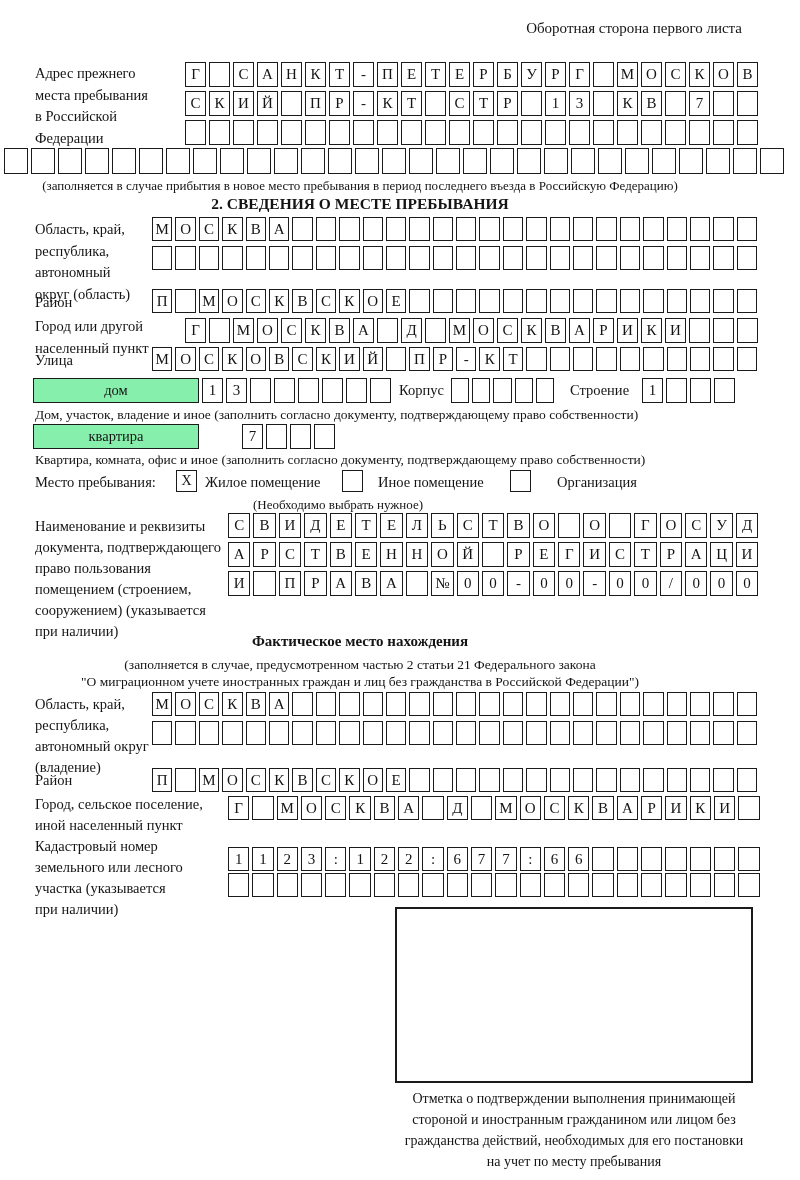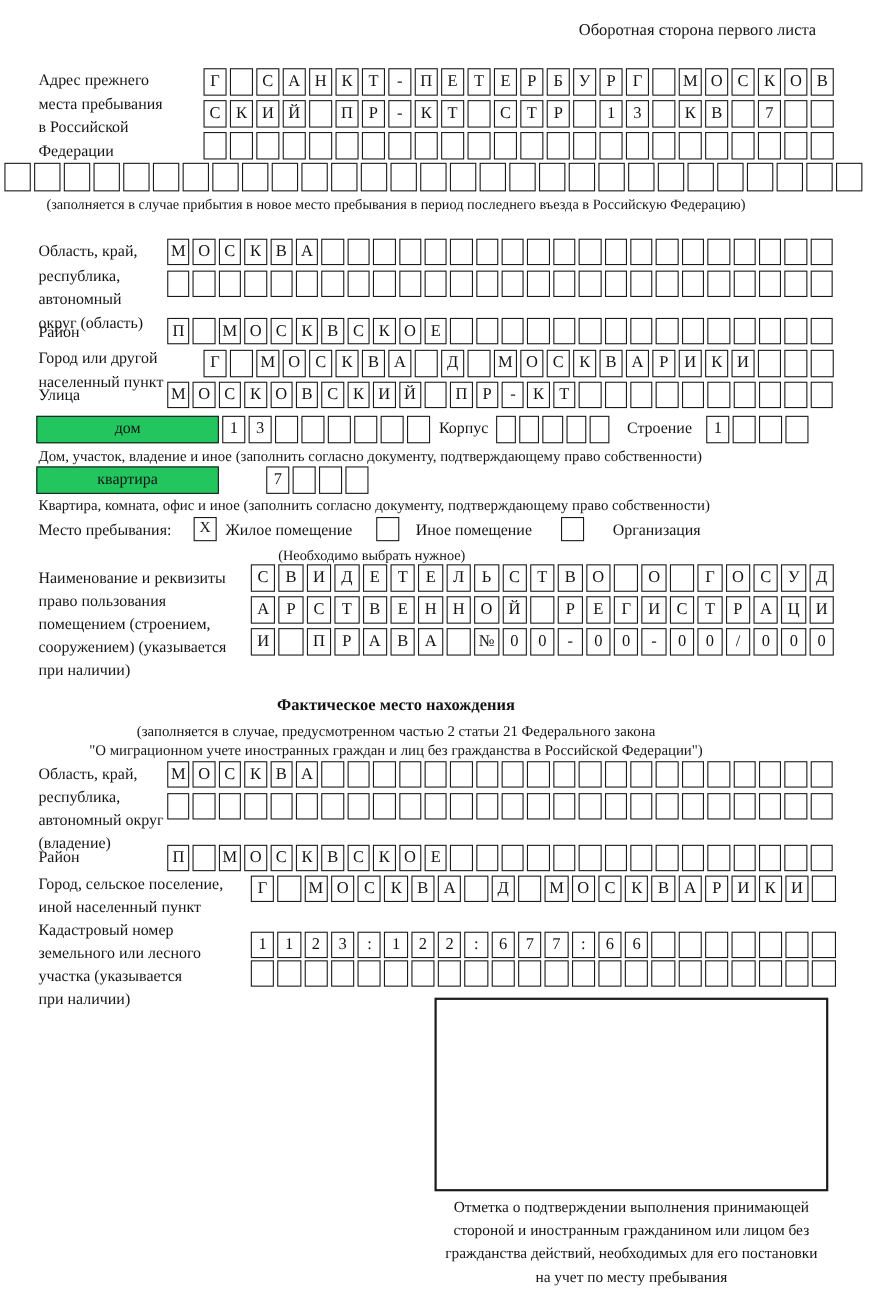--- a/index.html
+++ b/index.html
@@ -16,21 +16,21 @@
         display:flex;align-items:center;justify-content:center;
         font-size:15px;flex:none;height:25px;width:21px;}
   .r24 .cell{width:21px;height:25px;}
   .rfull .cell{width:24px;height:26px;}
   .r26 .cell{width:20.4px;height:24px;}
   .rdoc .cell{width:22.4px;height:25px;}
   .r22 .cell{width:21.3px;height:24px;}
   .rdom .cell{width:21px;height:25px;}
   .rkorp .cell{width:18.2px;height:25px;}
   .boxfield{position:absolute;box-sizing:border-box;border:1.5px solid #1b1b1b;
-        display:flex;align-items:center;justify-content:center;font-size:14.5px;background:#22c55e;}
+        display:flex;align-items:center;justify-content:center;font-size:14.5px;background:#86efac;}
   .cbox{position:absolute;box-sizing:border-box;width:21px;height:22px;border:1.5px solid #1b1b1b;
         display:flex;align-items:center;justify-content:center;font-size:14px;background:#fff;}
   .stampbox{position:absolute;left:395px;top:907px;width:358px;height:176px;
         border:2px solid #1b1b1b;background:#fff;box-sizing:border-box;}
 </style>
 </head>
 <body>
 
 <div id="page">
 
@@ -146,20 +146,21 @@
       <span class="cell"></span>
       <span class="cell"></span>
       <span class="cell"></span>
       <span class="cell"></span>
       <span class="cell"></span>
       <span class="cell"></span>
       <span class="cell"></span>
     </div>
   <div class="abs center small" style="top:178px">(заполняется в случае прибытия в новое место пребывания в период последнего въезда в Российскую Федерацию)</div>
 
+  <div class="abs center bold" style="top:195px;font-size:15.5px">2. СВЕДЕНИЯ О МЕСТЕ ПРЕБЫВАНИЯ</div>
 
   <div class="lbl" style="left:35px;top:219px;width:120px">
       <div>Область, край,</div>
       <div>республика,</div>
       <div>автономный</div>
       <div>округ (область)</div>
     </div>
   <div class="cellrow r26" style="left:152px;top:217px">
       <span class="cell">М</span>
       <span class="cell">О</span>
@@ -351,20 +352,21 @@
     <span class="lbl" style="left:170px;top:2px">Жилое помещение</span>
     <span class="cbox" style="left:307px;top:0"></span>
     <span class="lbl" style="left:343px;top:2px">Иное помещение</span>
     <span class="cbox" style="left:475px;top:0"></span>
     <span class="lbl" style="left:522px;top:2px">Организация</span>
   </div>
   <div class="abs small" style="left:238px;top:497px;width:200px;text-align:center">(Необходимо выбрать нужное)</div>
 
   <div class="lbl" style="left:35px;top:516px;width:195px;line-height:21px">
       <div>Наименование и реквизиты</div>
+      <div>документа, подтверждающего</div>
       <div>право пользования</div>
       <div>помещением (строением,</div>
       <div>сооружением) (указывается</div>
       <div>при наличии)</div>
     </div>
   <div class="cellrow rdoc" style="left:228px;top:513px">
       <span class="cell">С</span>
       <span class="cell">В</span>
       <span class="cell">И</span>
       <span class="cell">Д</span>

